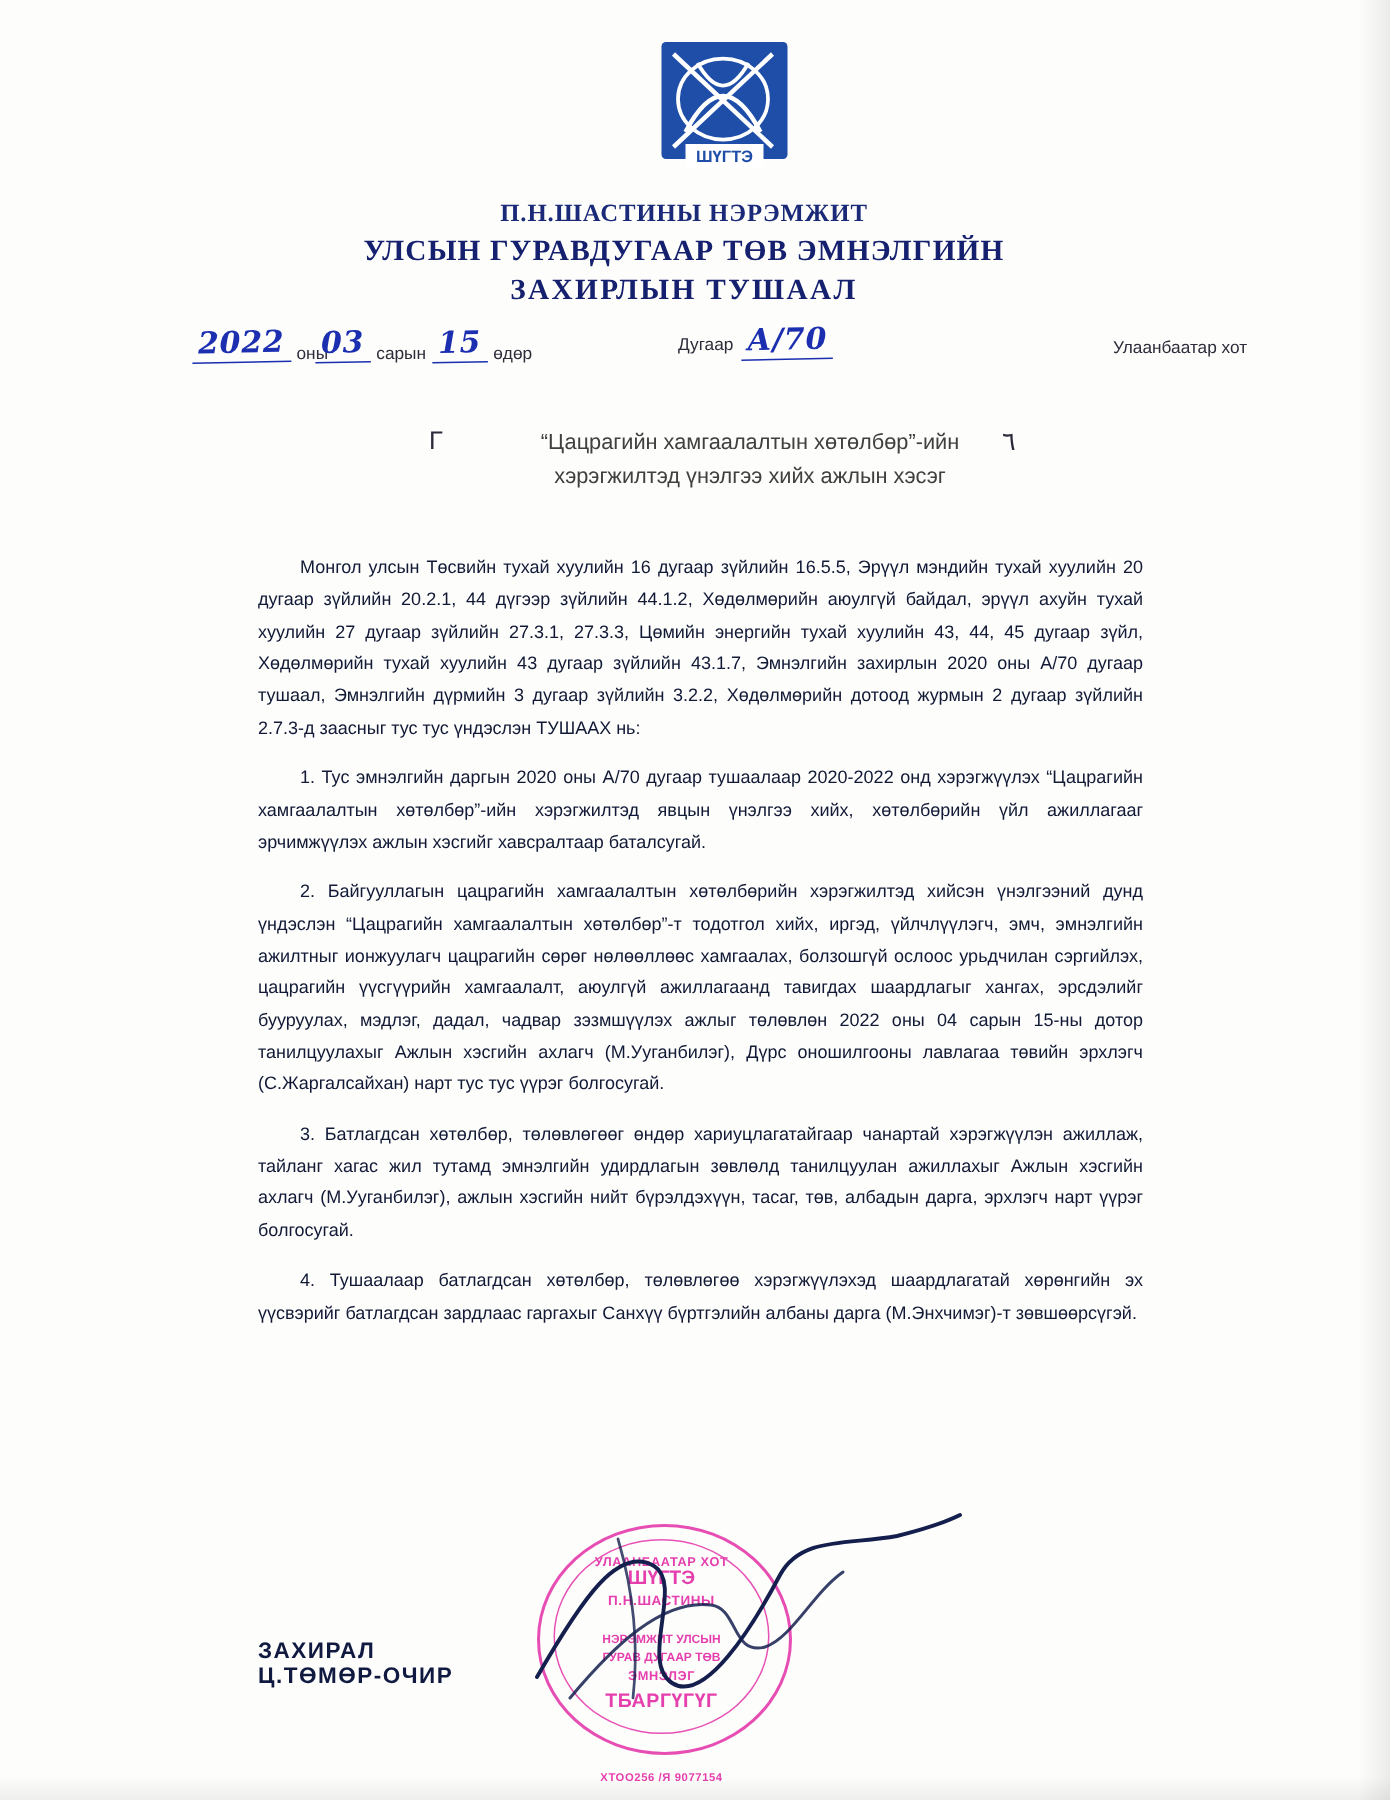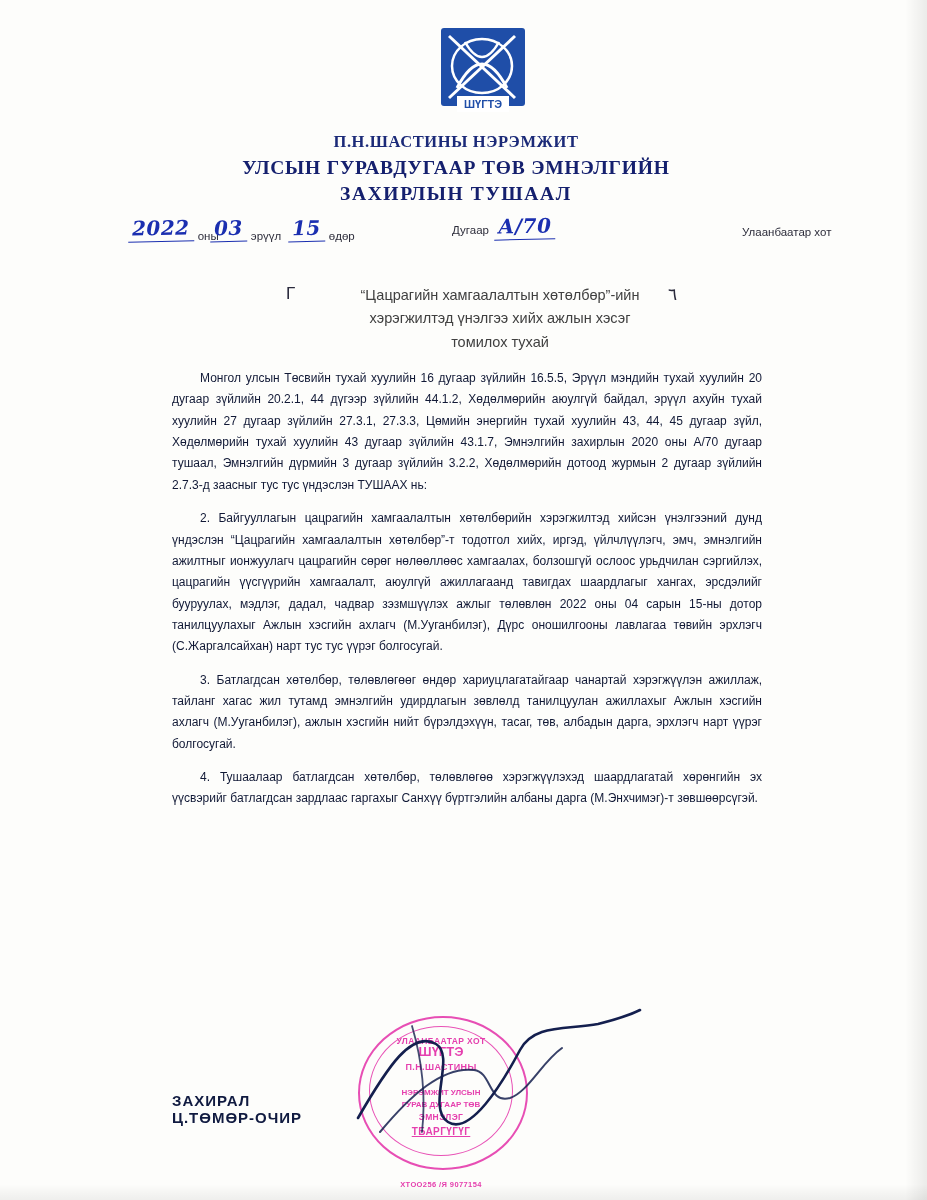--- a/index.html
+++ b/index.html
@@ -209,21 +209,21 @@
     color: #e53fae;
     font-family: "Liberation Sans", sans-serif;
     font-weight: 700;
     letter-spacing: 0.4px;
   }
   .st-top    { top: 20px;  font-size: 8.5px; }
   .st-mid1   { top: 46px;  font-size: 9px; }
   .st-mid2   { top: 72px;  font-size: 8px; letter-spacing: 0; }
   .st-mid3   { top: 84px;  font-size: 8px; letter-spacing: 0; }
   .st-mid4   { top: 96px;  font-size: 8.5px; }
-  .st-mid5   { top: 110px; font-size: 10px; text-decoration: underline; }
+  .st-mid5   { top: 110px; font-size: 13px; }
   .st-bottom { top: 128px; font-size: 7.5px; margin-top: 36px; }
   .stamp-mark {
     position: absolute;
     left: 60px;
     top: 28px;
     width: 46px;
     height: 22px;
     color: #e53fae;
     font-size: 13px;
     font-weight: 700;
@@ -254,21 +254,21 @@
     <div class="org-main2">ЗАХИРЛЫН ТУШААЛ</div>
   </div>
 
   <div class="meta-line">
     <div class="meta-item m-year">
       <span class="hand">2022</span>
       <span class="meta-small">оны</span>
     </div>
     <div class="meta-item m-month">
       <span class="hand">03</span>
-      <span class="meta-small">эрүүл</span>
+      <span class="meta-small">сарын</span>
     </div>
     <div class="meta-item m-day">
       <span class="hand">15</span>
       <span class="meta-small">өдөр</span>
     </div>
     <div class="meta-item m-numlbl">
       <span class="meta-small">Дугаар</span>
     </div>
     <div class="meta-item m-num">
       <span class="hand">А/70</span>
@@ -276,25 +276,25 @@
     <div class="meta-item m-city">
       <span>Улаанбаатар хот</span>
     </div>
   </div>
 
   <div class="bracket bracket-l">Γ</div>
   <div class="bracket bracket-r">٦</div>
   <div class="subject">
     <div>“Цацрагийн хамгаалалтын хөтөлбөр”-ийн</div>
     <div>хэрэгжилтэд үнэлгээ хийх ажлын хэсэг</div>
-    <div>томилох тухай</div>
   </div>
 
   <div class="body-text">
     <p>Монгол улсын Төсвийн тухай хуулийн 16 дугаар зүйлийн 16.5.5, Эрүүл мэндийн тухай хуулийн 20 дугаар зүйлийн 20.2.1, 44 дүгээр зүйлийн 44.1.2, Хөдөлмөрийн аюулгүй байдал, эрүүл ахуйн тухай хуулийн 27 дугаар зүйлийн 27.3.1, 27.3.3, Цөмийн энергийн тухай хуулийн 43, 44, 45 дугаар зүйл, Хөдөлмөрийн тухай хуулийн 43 дугаар зүйлийн 43.1.7, Эмнэлгийн захирлын 2020 оны А/70 дугаар тушаал, Эмнэлгийн дүрмийн 3 дугаар зүйлийн 3.2.2, Хөдөлмөрийн дотоод журмын 2 дугаар зүйлийн 2.7.3-д заасныг тус тус үндэслэн ТУШААХ нь:</p>
+    <p>1. Тус эмнэлгийн даргын 2020 оны А/70 дугаар тушаалаар 2020-2022 онд хэрэгжүүлэх “Цацрагийн хамгаалалтын хөтөлбөр”-ийн хэрэгжилтэд явцын үнэлгээ хийх, хөтөлбөрийн үйл ажиллагааг эрчимжүүлэх ажлын хэсгийг хавсралтаар баталсугай.</p>
     <p>2. Байгууллагын цацрагийн хамгаалалтын хөтөлбөрийн хэрэгжилтэд хийсэн үнэлгээний дунд үндэслэн “Цацрагийн хамгаалалтын хөтөлбөр”-т тодотгол хийх, иргэд, үйлчлүүлэгч, эмч, эмнэлгийн ажилтныг ионжуулагч цацрагийн сөрөг нөлөөллөөс хамгаалах, болзошгүй ослоос урьдчилан сэргийлэх, цацрагийн үүсгүүрийн хамгаалалт, аюулгүй ажиллагаанд тавигдах шаардлагыг хангах, эрсдэлийг бууруулах, мэдлэг, дадал, чадвар зэзмшүүлэх ажлыг төлөвлөн 2022 оны 04 сарын 15-ны дотор танилцуулахыг Ажлын хэсгийн ахлагч (М.Ууганбилэг), Дүрс оношилгооны лавлагаа төвийн эрхлэгч (С.Жаргалсайхан) нарт тус тус үүрэг болгосугай.</p>
     <p>3. Батлагдсан хөтөлбөр, төлөвлөгөөг өндөр хариуцлагатайгаар чанартай хэрэгжүүлэн ажиллаж, тайланг хагас жил тутамд эмнэлгийн удирдлагын зөвлөлд танилцуулан ажиллахыг Ажлын хэсгийн ахлагч (М.Ууганбилэг), ажлын хэсгийн нийт бүрэлдэхүүн, тасаг, төв, албадын дарга, эрхлэгч нарт үүрэг болгосугай.</p>
     <p>4. Тушаалаар батлагдсан хөтөлбөр, төлөвлөгөө хэрэгжүүлэхэд шаардлагатай хөрөнгийн эх үүсвэрийг батлагдсан зардлаас гаргахыг Санхүү бүртгэлийн албаны дарга (М.Энхчимэг)-т зөвшөөрсүгэй.</p>
   </div>
 
   <div class="stamp">
     <div class="stamp-outer"></div>
     <div class="stamp-inner"></div>
     <div class="stamp-text st-top">УЛААНБААТАР ХОТ</div>
     <div class="stamp-mark">ШҮГТЭ</div>

